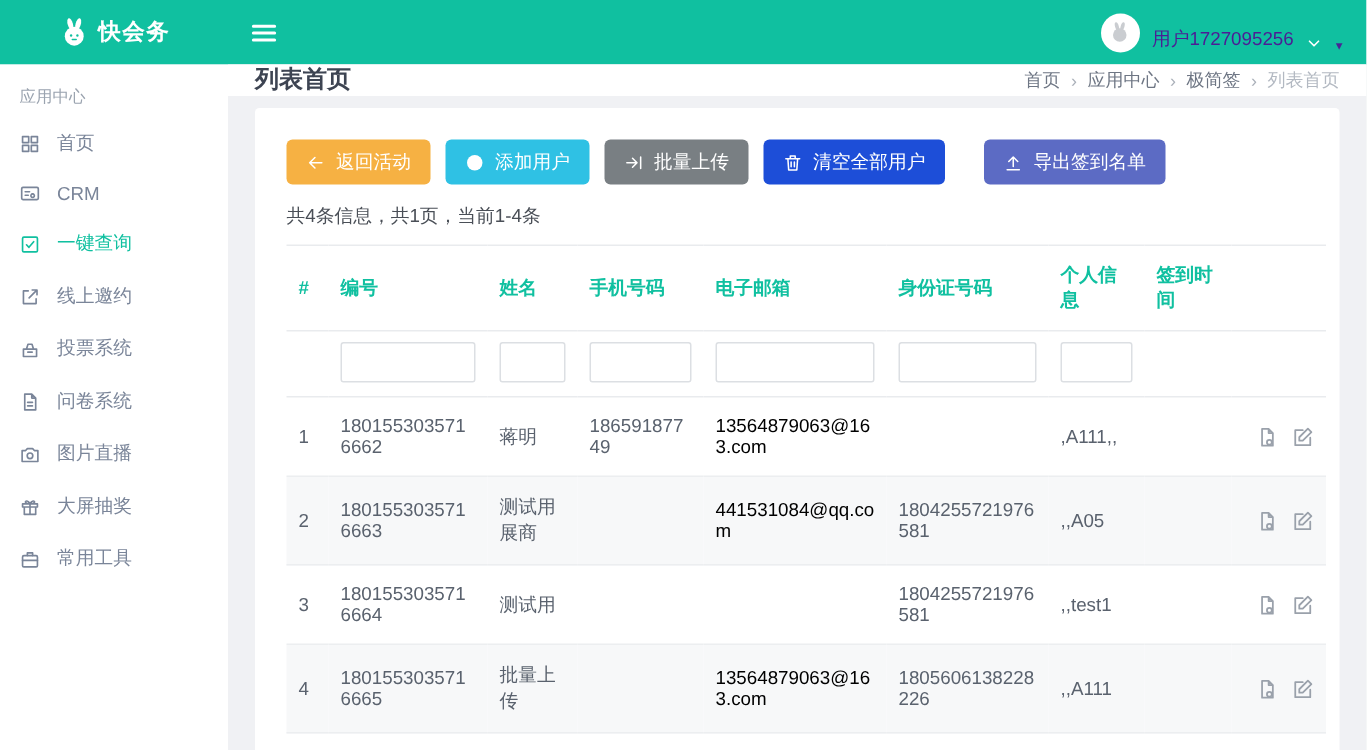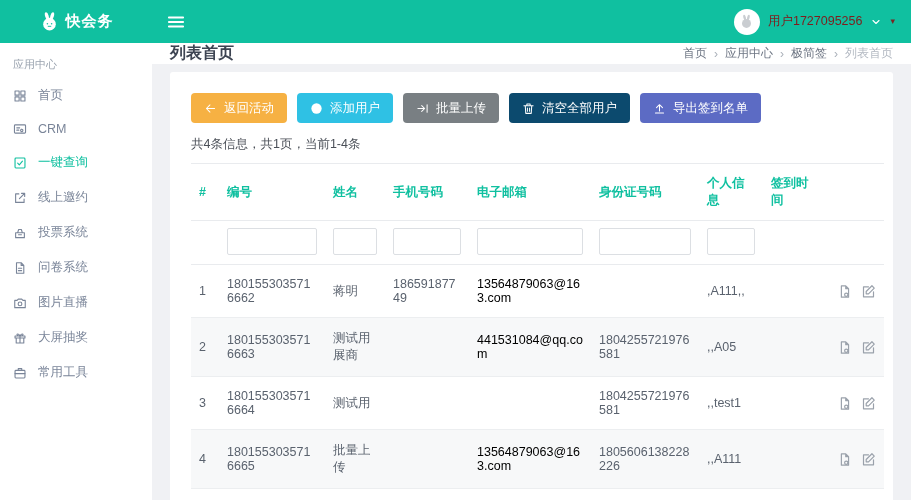--- a/index.html
+++ b/index.html
@@ -6,21 +6,21 @@
   html,body { width:911px; height:500px; overflow:hidden; }
   body { font-family:"Liberation Sans","DejaVu Sans",sans-serif; background:#f0f1f4; color:#5a626e; }
 
   
   .header { height:43px; background:#10c0a0; display:flex; align-items:center; }
   .logo { width:152px; display:flex; align-items:center; justify-content:center; gap:6px; color:#fff; cursor:pointer; }
   .logo svg { width:21px; height:21px; }
   .logo-text { font-size:15px; font-weight:bold; letter-spacing:1px; }
   .hamburger { margin-left:14px; color:#fff; cursor:pointer; display:flex; align-items:center; }
   .hamburger svg { width:20px; height:20px; }
-  .user { margin-left:auto; display:flex; align-items:center; gap:8px; padding-right:16px; color:#7f1d1d; cursor:pointer; }
+  .user { margin-left:auto; display:flex; align-items:flex-end; gap:8px; padding-right:16px; color:#4c1d95; cursor:pointer; }
   .avatar { width:26px; height:26px; border-radius:50%; background:#fff; display:flex; align-items:center; justify-content:center; overflow:hidden; }
   .avatar svg { width:15px; height:15px; opacity:.45; }
   .user-name { font-size:12.5px; }
   .user .chev svg { width:12px; height:12px; display:block; }
   .user .caret { font-size:9px; line-height:1; opacity:.95; }
 
   
   .layout { display:flex; height:457px; }
   .sidebar { width:152px; background:#fff; padding-top:14px; flex-shrink:0; }
   .side-label { font-size:11px; color:#9aa3af; padding:0 0 6px 13px; }
@@ -224,29 +224,29 @@
               <span>添加用户</span>
             </button>
             <button class="btn" style="background: rgb(121, 127, 131); font-family: Liberation Mono, monospace;">
               <span style="display:flex;">
                 <svg viewBox="0 0 24 24" fill="none" stroke="currentColor" stroke-width="1.9" stroke-linecap="round" stroke-linejoin="round">
                   <path d="M3.5 12h12M10.5 6.5l5.5 5.5-5.5 5.5M20.5 5v14"></path>
                 </svg>
               </span>
               <span>批量上传</span>
             </button>
-            <button class="btn" style="background: #0c4a6e;">
+            <button class="btn" style="background: #1d4ed8;">
               <span style="display:flex;">
                 <svg viewBox="0 0 24 24" fill="none" stroke="currentColor" stroke-width="1.9" stroke-linecap="round" stroke-linejoin="round">
                   <path d="M3.5 7h17M9 7V3.8h6V7M6 7l1 14h10l1-14M10 11v6M14 11v6"></path>
                 </svg>
               </span>
               <span>清空全部用户</span>
             </button>
-            <button class="btn" style="background: rgb(92, 107, 196);">
+            <button class="btn" style="background: rgb(92, 107, 196); margin-left: 16px;">
               <span style="display:flex;">
                 <svg viewBox="0 0 24 24" fill="none" stroke="currentColor" stroke-width="1.9" stroke-linecap="round" stroke-linejoin="round">
                   <path d="M12 16.5V5M6.5 10.5L12 5l5.5 5.5M4.5 20.5h15"></path>
                 </svg>
               </span>
               <span>导出签到名单</span>
             </button>
           </div>
         <div class="summary">共4条信息，共1页，当前1-4条</div>
         <table>

